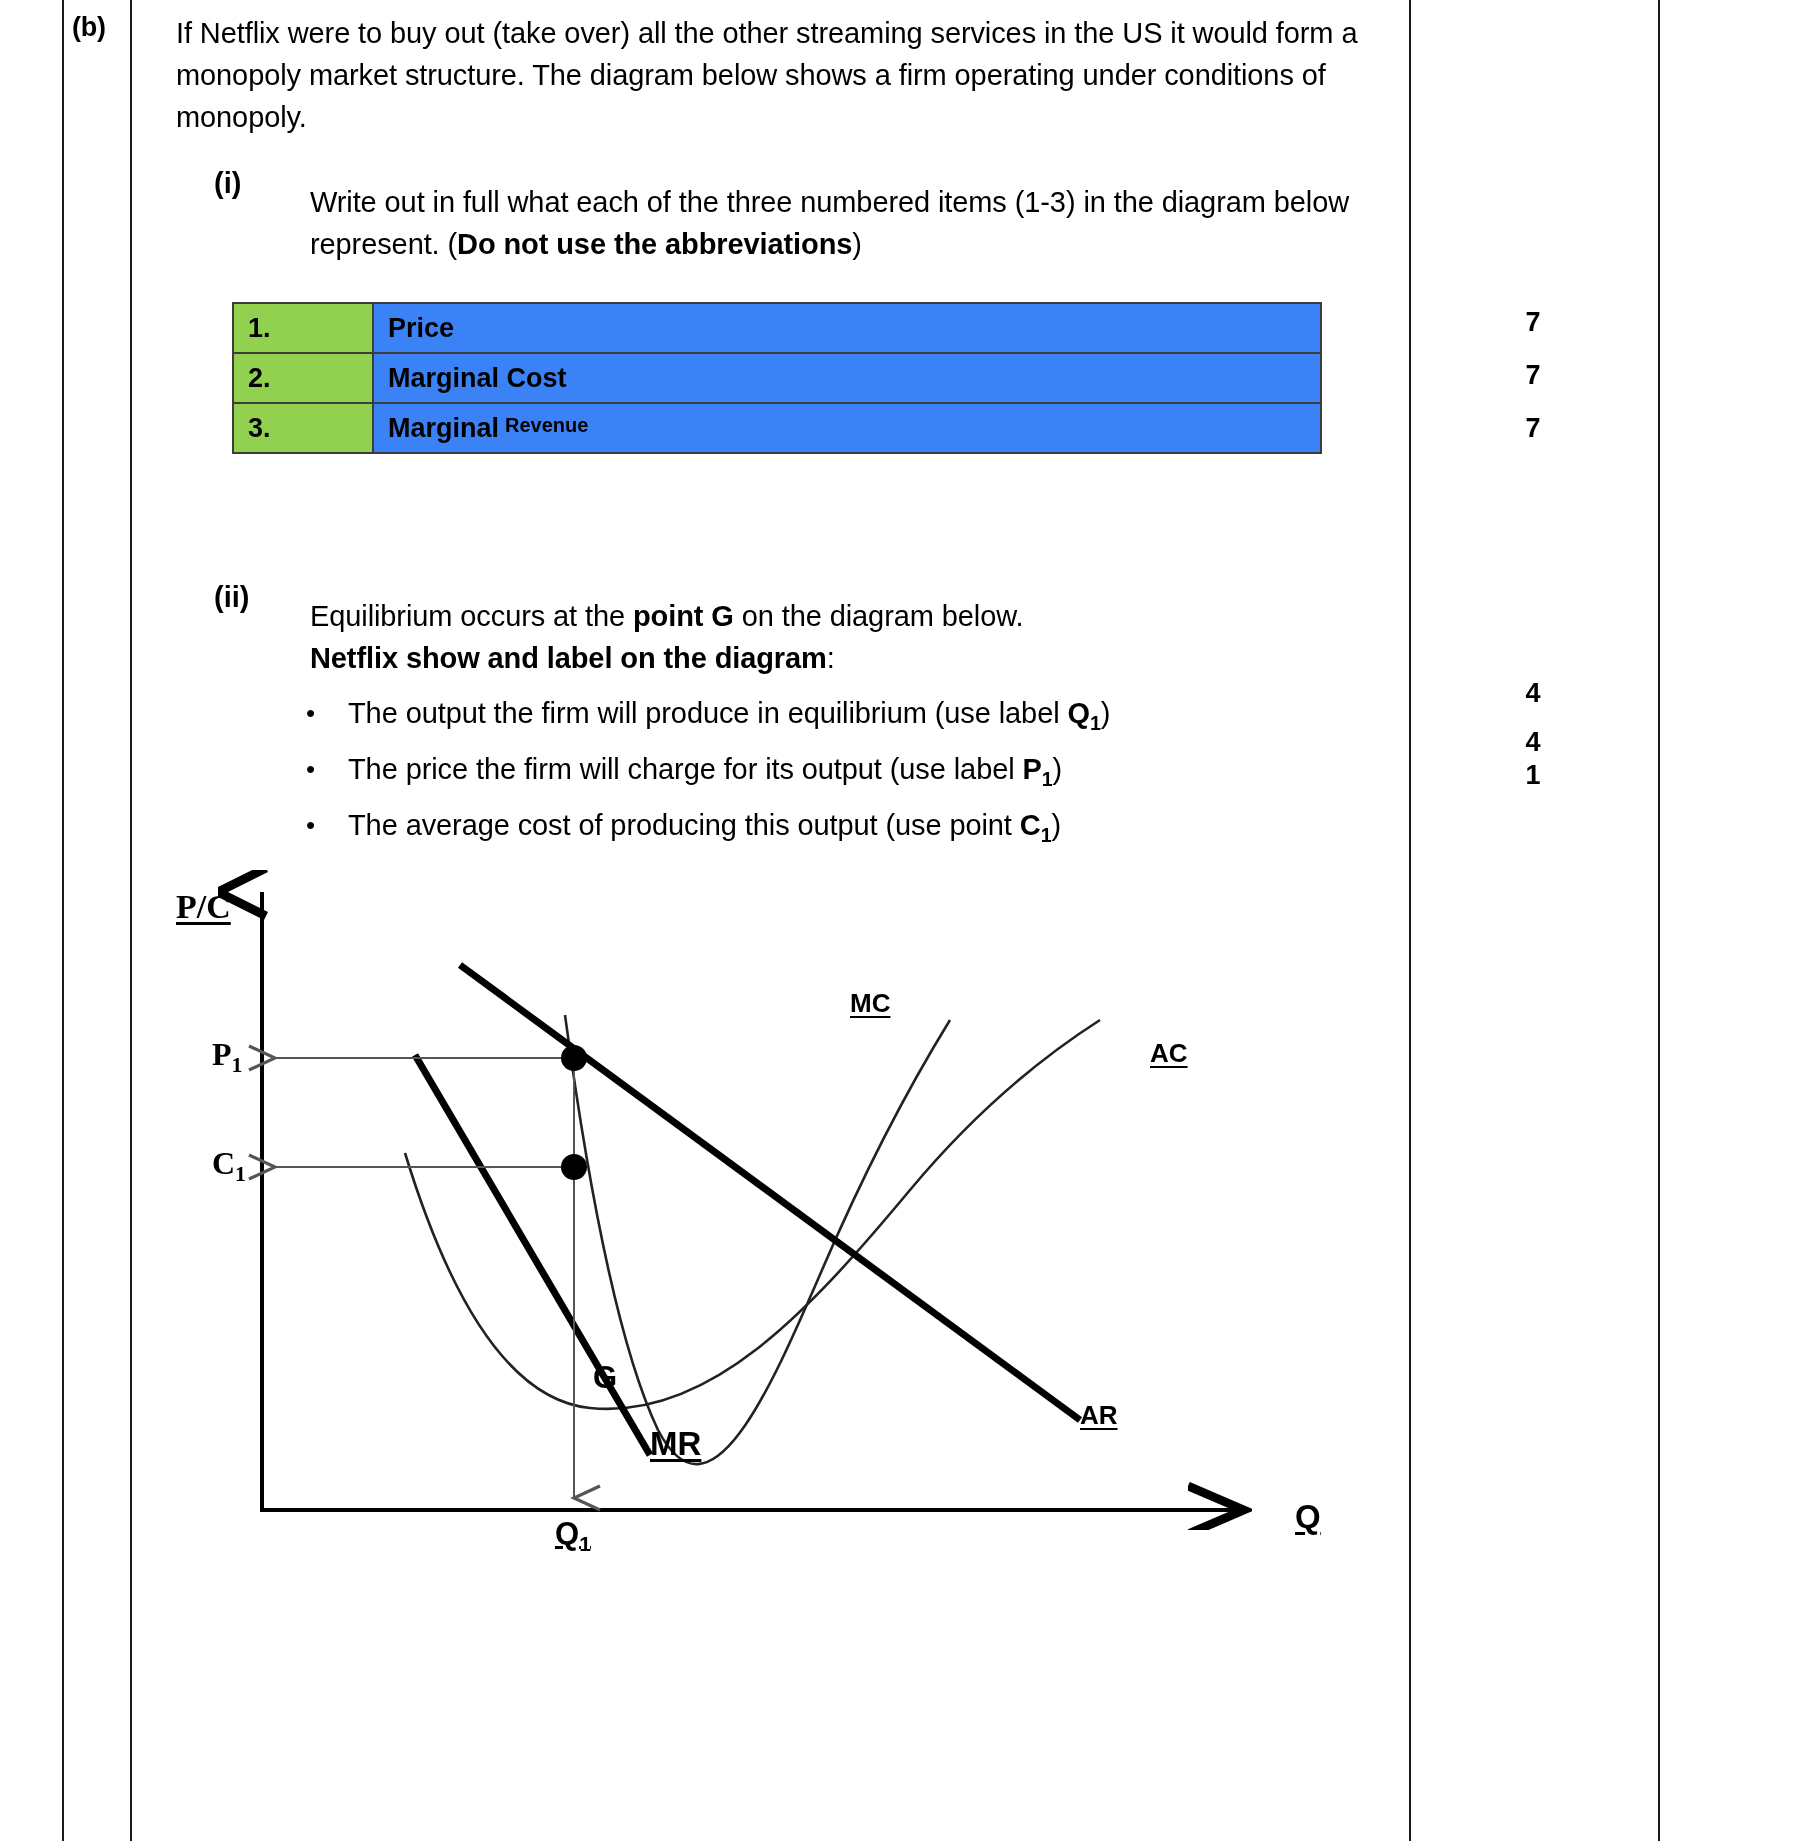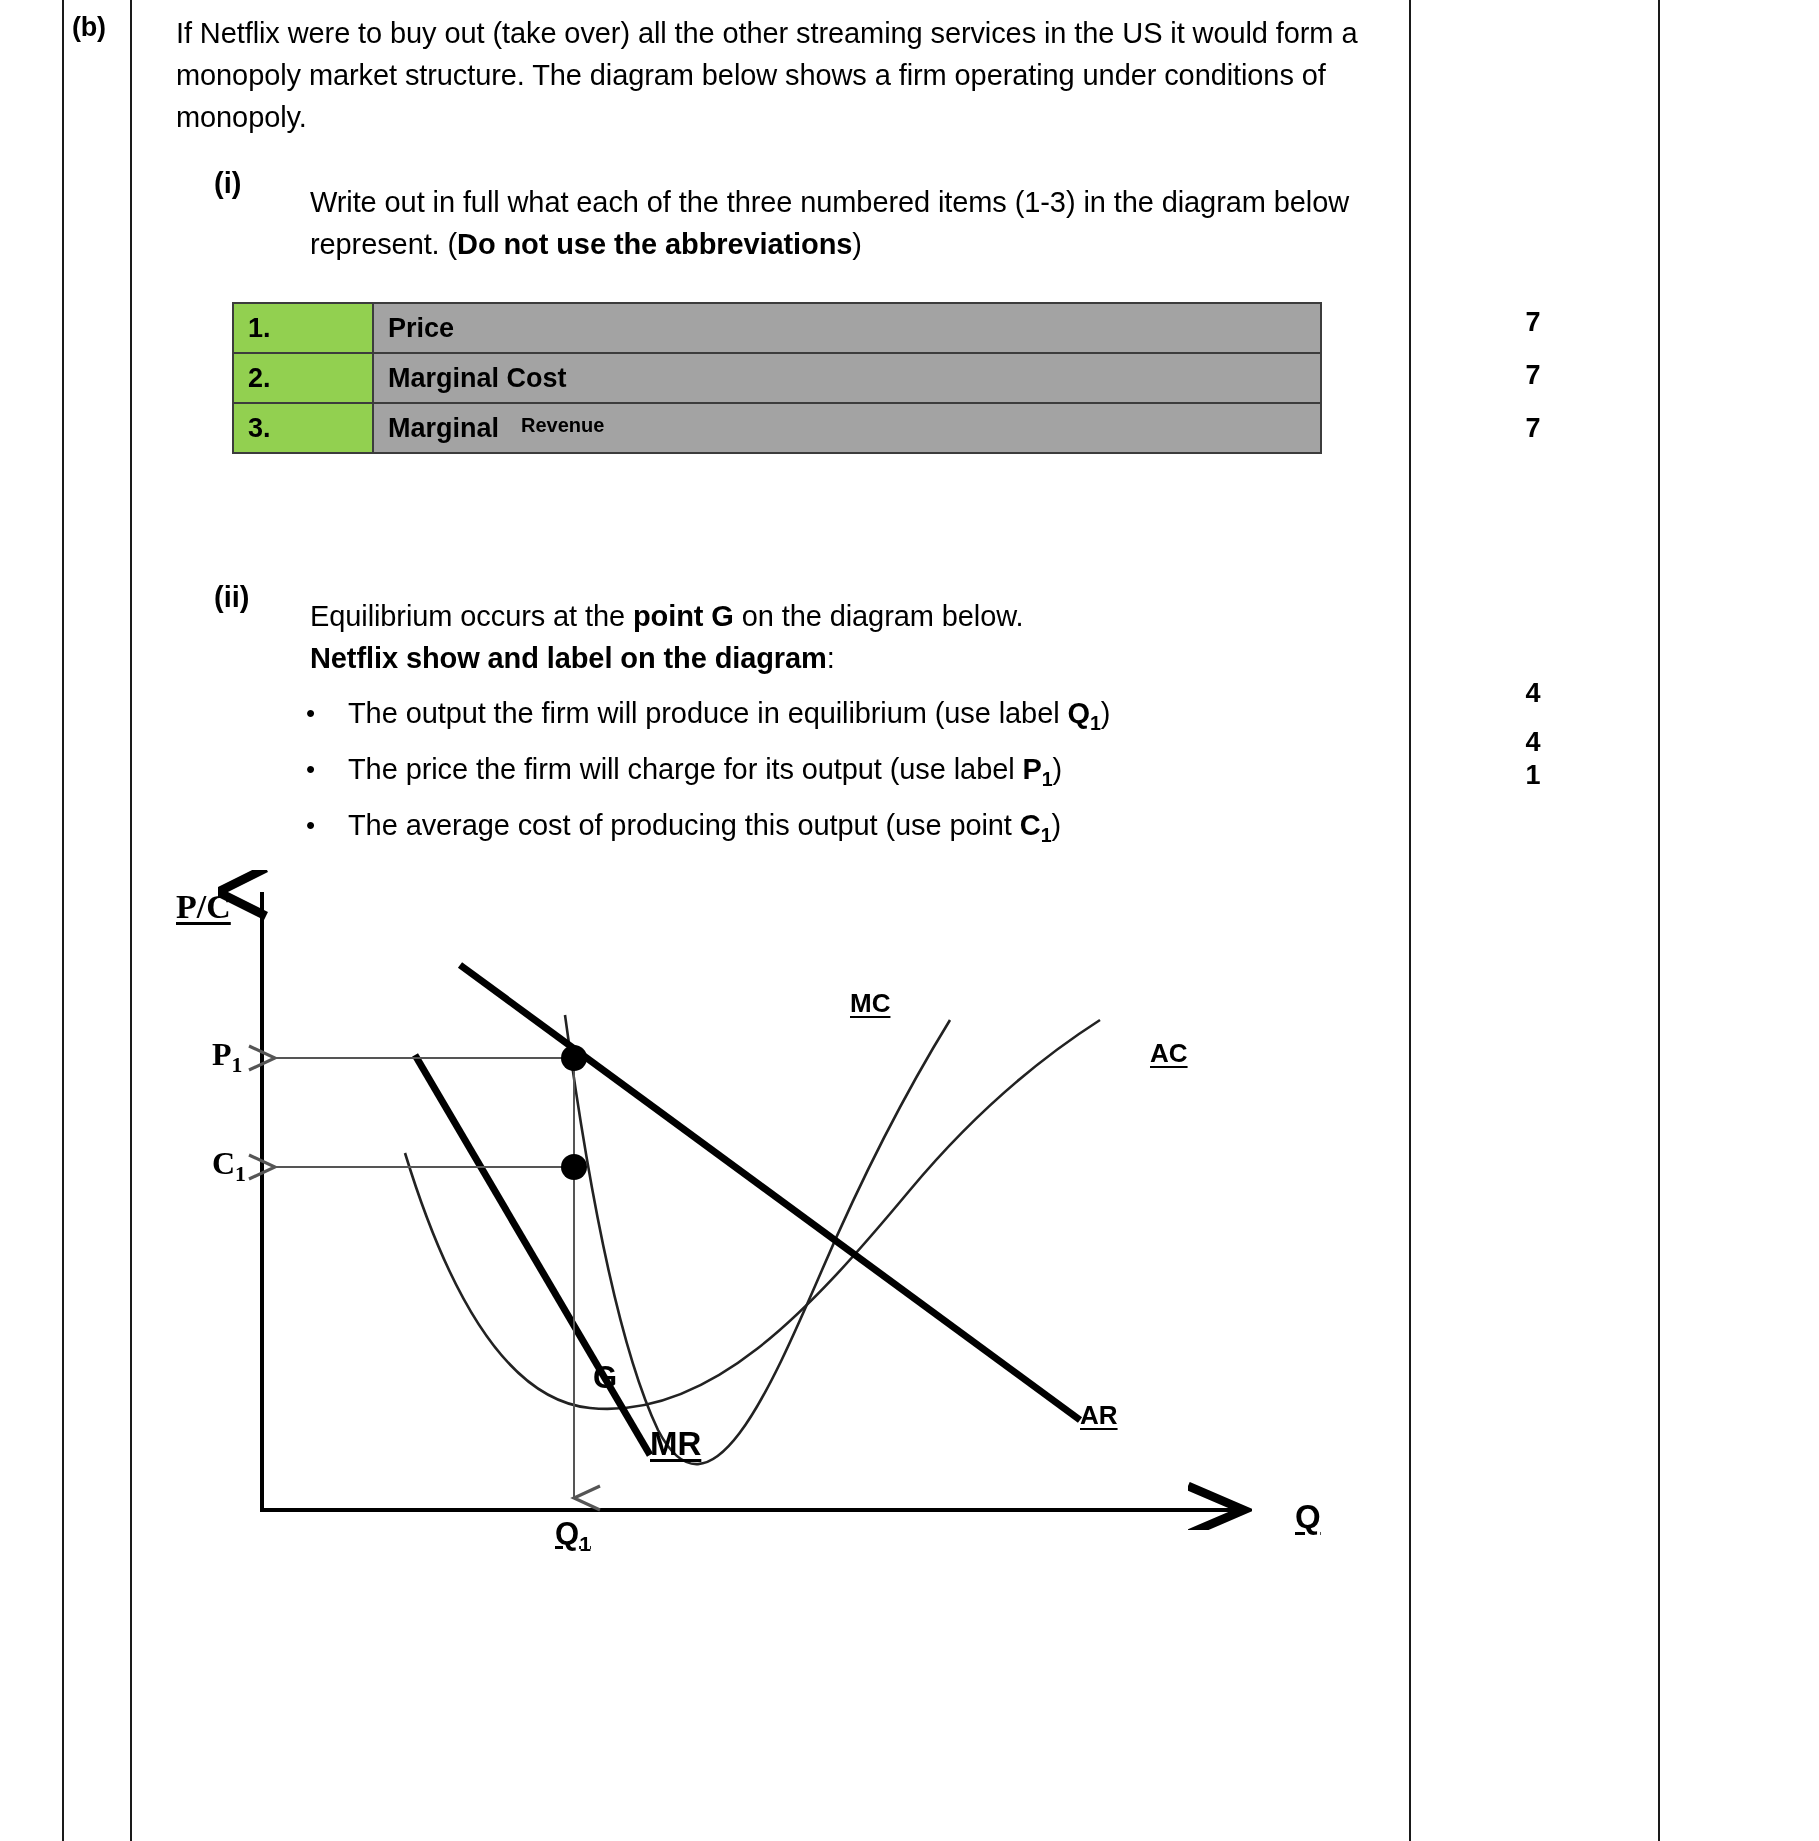--- a/index.html
+++ b/index.html
@@ -86,26 +86,26 @@
     height: 48px;
     padding: 0 0 0 14px;
     font-size: 27px;
     font-weight: bold;
     vertical-align: middle;
   }
   .ans-table td.num {
     width: 124px;
     background: #92d050;
   }
-  .ans-table td.val { background: #a3a3a3; }
+  .ans-table td.val { background: #3b82f6; }
   .sup-word {
     font-size: 20px;
     vertical-align: 5px;
     font-weight: bold;
-    padding-left: 22px;
+    padding-left: 6px;
   }
 
   
   .mark {
     position: absolute;
     left: 1443px;
     width: 180px;
     text-align: center;
     font-size: 27px;
     font-weight: bold;

